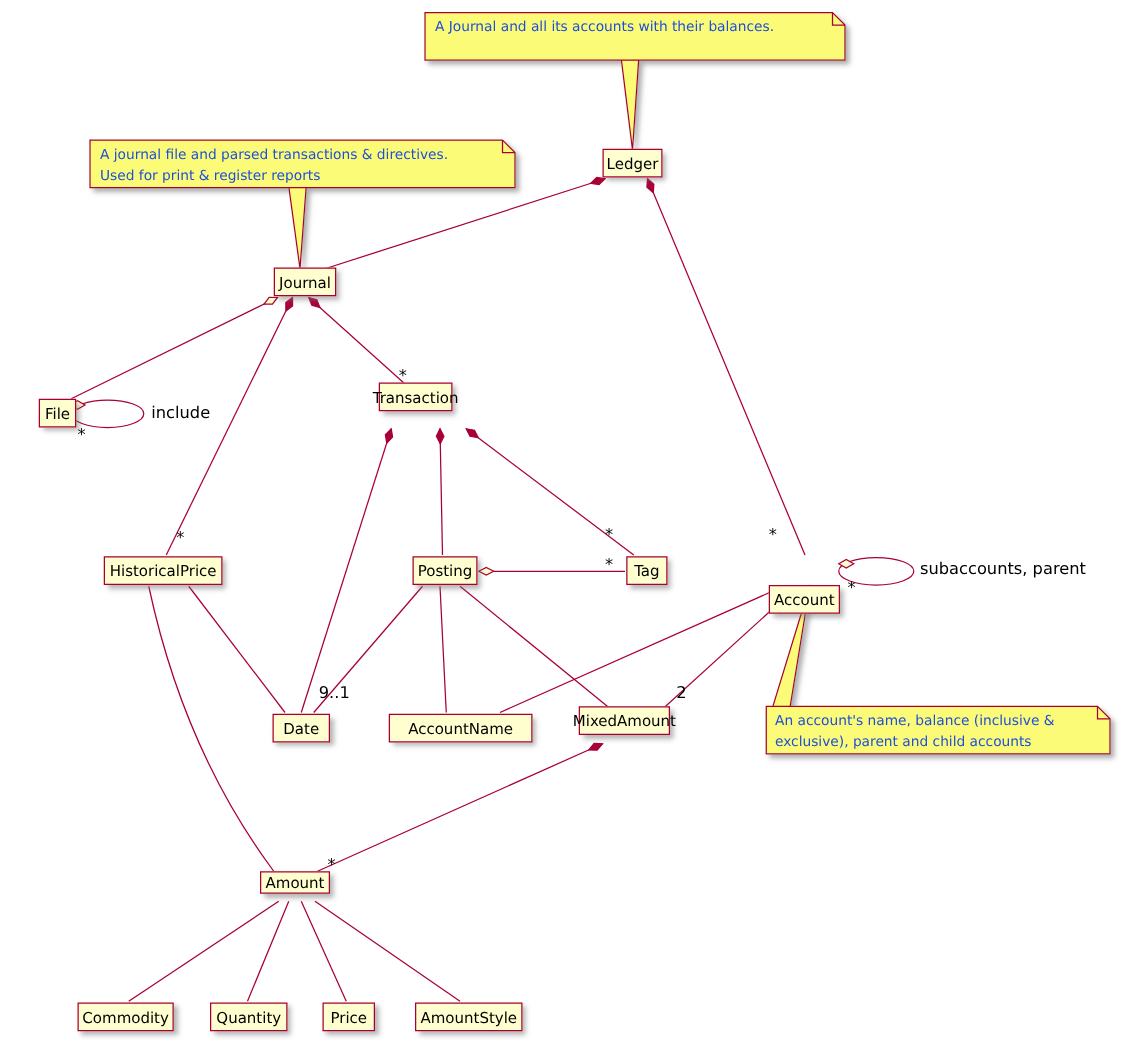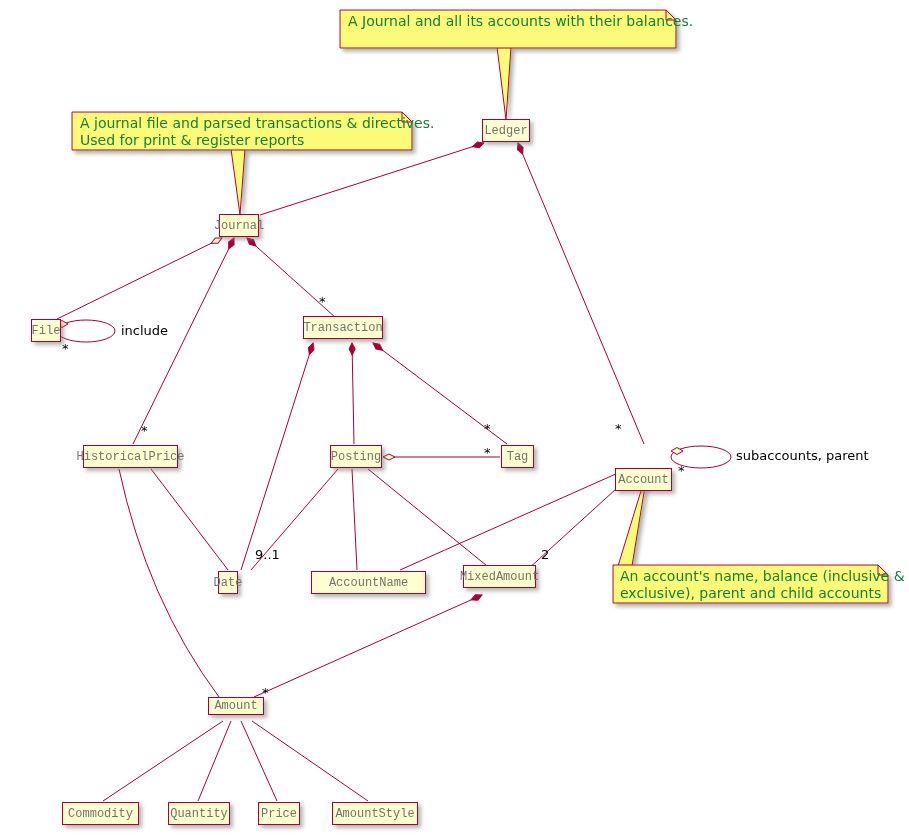--- a/index.html
+++ b/index.html
@@ -8,27 +8,26 @@
   .canvas { position:relative; width:909px; height:836px; background:#ffffff; overflow:hidden; }
   .canvas > svg { position:absolute; left:0; top:0; }
   .edge { stroke:#A80036; stroke-width:1; fill:none; }
   .loop { stroke:#A80036; stroke-width:1; fill:none; }
   .tail { fill:#FBFB77; stroke:#A80036; stroke-width:1; }
   .note-shape { fill:#FBFB77; stroke:#A80036; stroke-width:1; }
   .fold { fill:none; stroke:#A80036; stroke-width:1; }
   .odiamond { fill:#FEFECE; stroke:#A80036; stroke-width:1; }
   .node {
     position:absolute; display:flex; align-items:center; justify-content:center;
-    background:#FEFECE; border:1px solid #A80036; color:#737373;
+    background:#FEFECE; border:1px solid #A80036; color:#000000;
     font-size:12px; white-space:nowrap;
     box-shadow:3px 3px 4px rgba(120,120,120,0.55);
-    font-family:Liberation Mono, monospace;
   }
   .lbl { position:absolute; font-size:13px; color:#000; white-space:nowrap; }
-  .note-text { position:absolute; font-size:14px; line-height:17px; color:#15803d; white-space:nowrap; }
+  .note-text { position:absolute; font-size:11px; line-height:17px; color:#1d4ed8; white-space:nowrap; }
 </style>
 </head>
 <body>
 
 <div class="canvas">
 
   <svg width="909" height="836" viewBox="0 0 909 836">
     <defs>
       <marker id="dfill" markerWidth="14" markerHeight="8" refX="1" refY="4" orient="auto" markerUnits="userSpaceOnUse">
         <path d="M1,4 L7,1 L13,4 L7,7 Z" fill="#A80036" stroke="#A80036"></path>
@@ -89,28 +88,28 @@
   <div class="note-text" style="left:80px;top:115px">
     <div>A journal file and parsed transactions &amp; directives.</div>
     <div>Used for print &amp; register reports</div>
   </div>
   <div class="note-text" style="left:620px;top:568px">
     <div>An account's name, balance (inclusive &amp;</div>
     <div>exclusive), parent and child accounts</div>
   </div>
 
   <div class="node" style="left:482px;top:119px;width:48px;height:23px">Ledger</div>
-  <div class="node" style="left:219px;top:214px;width:40px;height:23px">Journal</div>
+  <div class="node" style="left:219px;top:214px;width:50px;height:23px">Journal</div>
   <div class="node" style="left:31px;top:319px;width:30px;height:23px">File</div>
-  <div class="node" style="left:303px;top:316px;width:80px;height:23px">Transaction</div>
+  <div class="node" style="left:303px;top:306px;width:59px;height:23px">Transaction</div>
   <div class="node" style="left:83px;top:445px;width:95px;height:23px">HistoricalPrice</div>
   <div class="node" style="left:330px;top:445px;width:52px;height:23px">Posting</div>
   <div class="node" style="left:501px;top:445px;width:33px;height:23px">Tag</div>
   <div class="node" style="left:615px;top:468px;width:57px;height:23px">Account</div>
-  <div class="node" style="left:218px;top:571px;width:20px;height:23px">Date</div>
+  <div class="node" style="left:218px;top:571px;width:46px;height:23px">Date</div>
   <div class="node" style="left:311px;top:571px;width:115px;height:23px">AccountName</div>
   <div class="node" style="left:463px;top:565px;width:73px;height:23px">MixedAmount</div>
   <div class="node" style="left:208px;top:697px;width:56px;height:18px">Amount</div>
   <div class="node" style="left:62px;top:802px;width:77px;height:23px">Commodity</div>
   <div class="node" style="left:168px;top:802px;width:62px;height:23px">Quantity</div>
   <div class="node" style="left:258px;top:802px;width:42px;height:23px">Price</div>
   <div class="node" style="left:332px;top:802px;width:86px;height:23px">AmountStyle</div>
 
   <div class="lbl" style="left:615px;top:421px">*</div>
   <div class="lbl" style="left:62px;top:341px">*</div>

